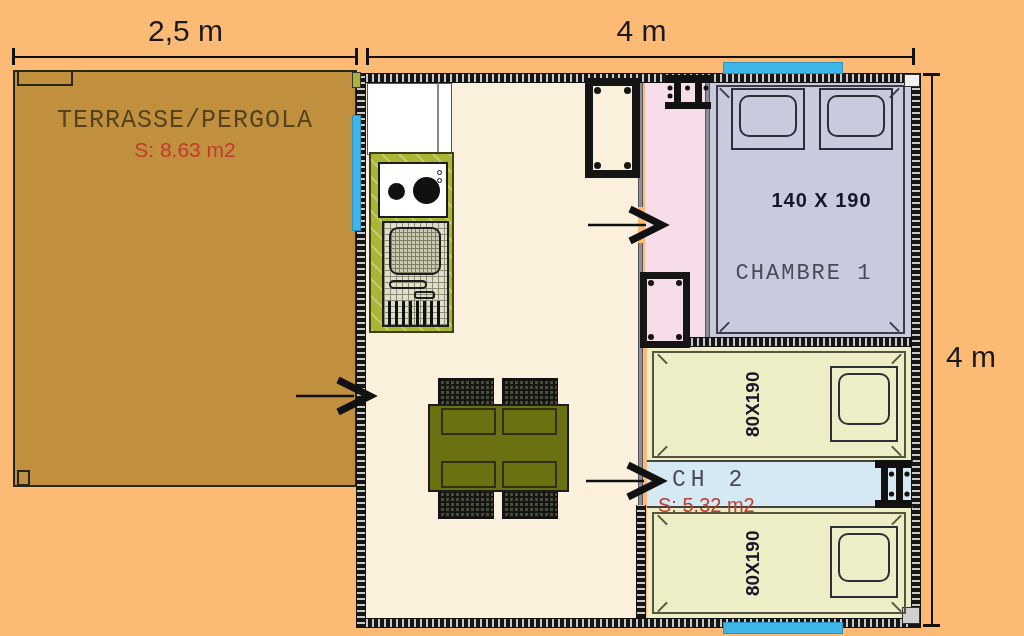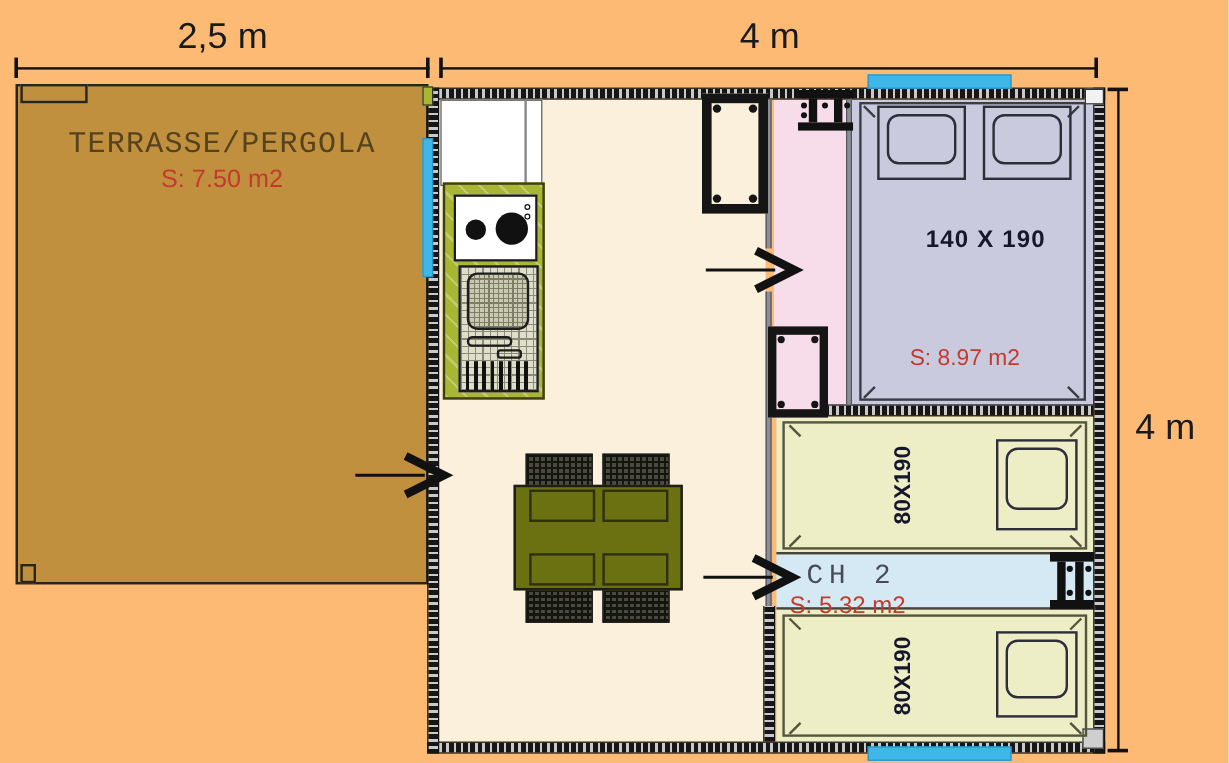--- a/index.html
+++ b/index.html
@@ -64,21 +64,21 @@
 
   <div class="dim-line-v" style="left:931px;top:74px;height:552px;"></div>
   <div class="dim-tick-h" style="left:923px;top:73px;"></div>
   <div class="dim-tick-h" style="left:923px;top:624px;"></div>
   <div class="dim-label" style="left:946px;top:340px;width:70px;text-align:left;">4 m</div>
 
   <div class="abs" style="left:13px;top:70px;width:344px;height:417px;background:#c1903f;border:2px solid #26261a;z-index:1;"></div>
   <div class="abs" style="left:17px;top:70px;width:56px;height:16px;background:#c1903f;border:2px solid #26261a;z-index:2;"></div>
   <div class="abs" style="left:17px;top:470px;width:13px;height:16px;background:#c1903f;border:2px solid #26261a;z-index:2;"></div>
   <div class="roomlabel" style="left:13px;top:106px;width:344px;text-align:center;font-size:25px;color:#55431d;letter-spacing:1px;">TERRASSE/PERGOLA</div>
-  <div class="arealabel" style="left:13px;top:138px;width:344px;text-align:center;font-size:21px;">S: 7.50 m2</div>
+  <div class="arealabel" style="left:13px;top:138px;width:344px;text-align:center;font-size:21px;">S: 8.63 m2</div>
 
   <div class="floor" style="left:366px;top:83px;width:272px;height:535px;background:#faf0dc;"></div>
   <div class="floor" style="left:645px;top:83px;width:63px;height:258px;background:#f7dcea;"></div>
   <div class="floor" style="left:708px;top:83px;width:205px;height:258px;background:#cacade;"></div>
   <div class="floor" style="left:647px;top:347px;width:266px;height:115px;background:#ededc6;"></div>
   <div class="floor" style="left:647px;top:462px;width:266px;height:46px;background:#d4e9f3;"></div>
   <div class="floor" style="left:647px;top:508px;width:266px;height:112px;background:#ededc6;"></div>
 
   <div class="wallH" style="left:356px;top:73px;width:565px;height:10px;"></div>
   <div class="wallH" style="left:356px;top:618px;width:565px;height:10px;"></div>
@@ -152,21 +152,21 @@
   <div class="tick" style="left:888px;top:326px;transform:rotate(45deg);"></div>
 
   <div class="pillow-outer" style="left:731px;top:88px;width:74px;height:62px;">
       <div class="pillow-inner"></div>
     </div>
   <div class="pillow-outer" style="left:819px;top:88px;width:74px;height:62px;">
       <div class="pillow-inner"></div>
     </div>
 
   <div class="bedlabel" style="left:716px;top:189px;width:172px;text-align:center;font-size:20px;letter-spacing:1px;padding-left:39px;">140 X 190</div>
-  <div class="arealabel" style="left:714px;top:288px;width:180px;text-align:center;font-size:19px;">S: 8.97 m2</div>
+  <div class="roomlabel" style="left:714px;top:261px;width:180px;text-align:center;font-size:22px;color:#4a4a58;letter-spacing:2px;">CHAMBRE 1</div>
 
   <div class="bedarea" style="left:652px;top:351px;width:254px;height:107px;border-color:#55553f;"></div>
   <div class="tick" style="left:656px;top:358px;transform:rotate(45deg);background:#55553f;"></div>
   <div class="tick" style="left:890px;top:358px;transform:rotate(-45deg);background:#55553f;"></div>
   <div class="tick" style="left:656px;top:450px;transform:rotate(-45deg);background:#55553f;"></div>
   <div class="tick" style="left:890px;top:450px;transform:rotate(45deg);background:#55553f;"></div>
   <div class="bedlabel-rot" style="left:740px;top:353px;width:26px;height:103px;font-size:19px;">80X190</div>
   <div class="pillow-outer" style="left:830px;top:366px;width:68px;height:76px;">
       <div class="pillow-inner"></div>
     </div>

